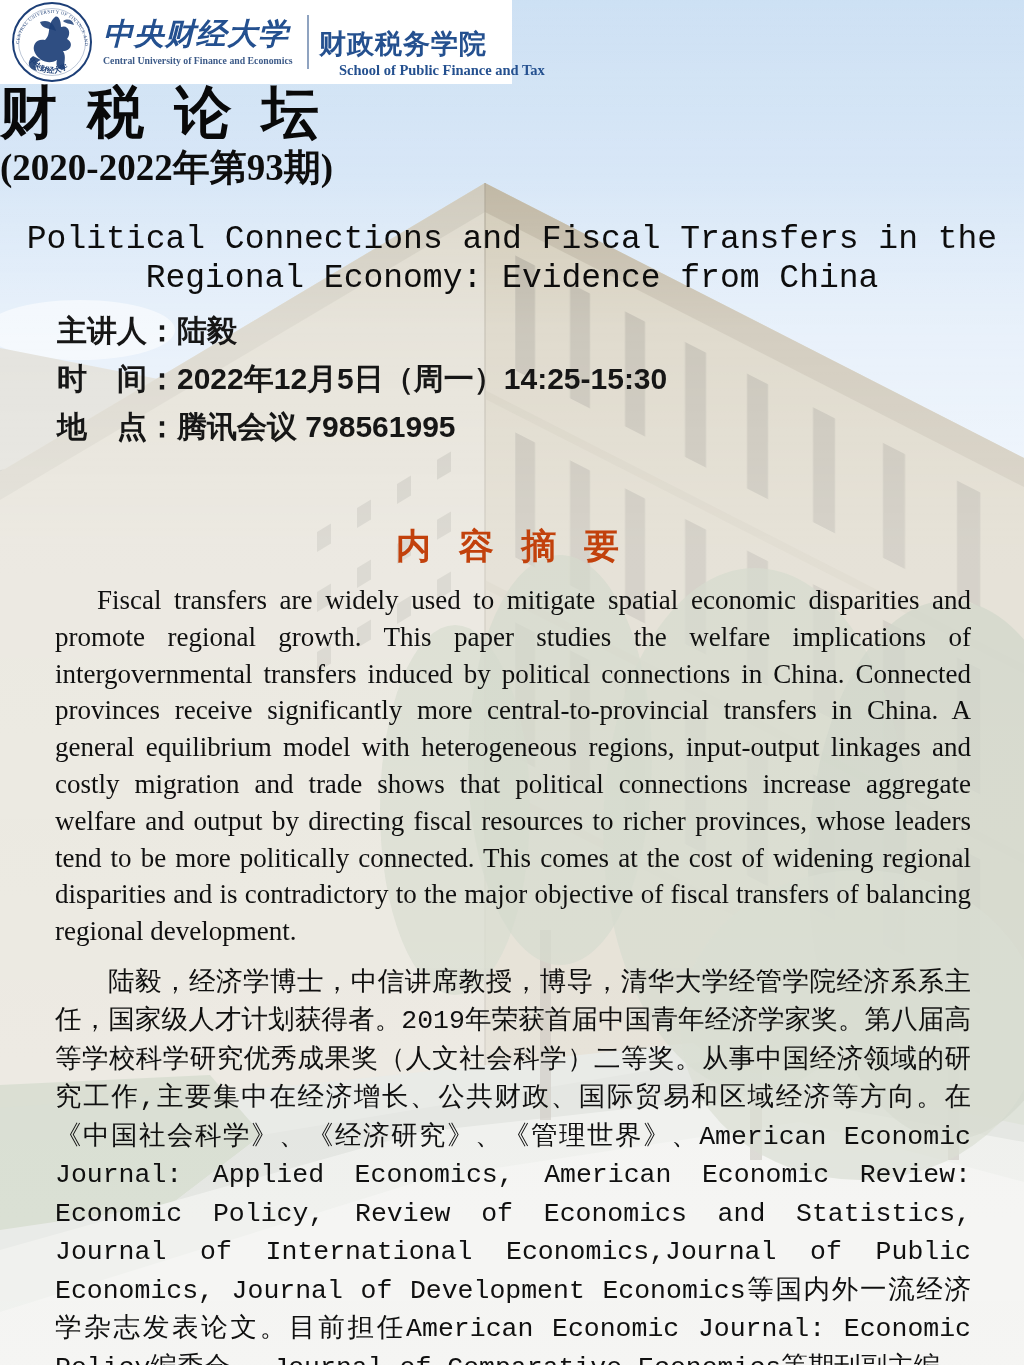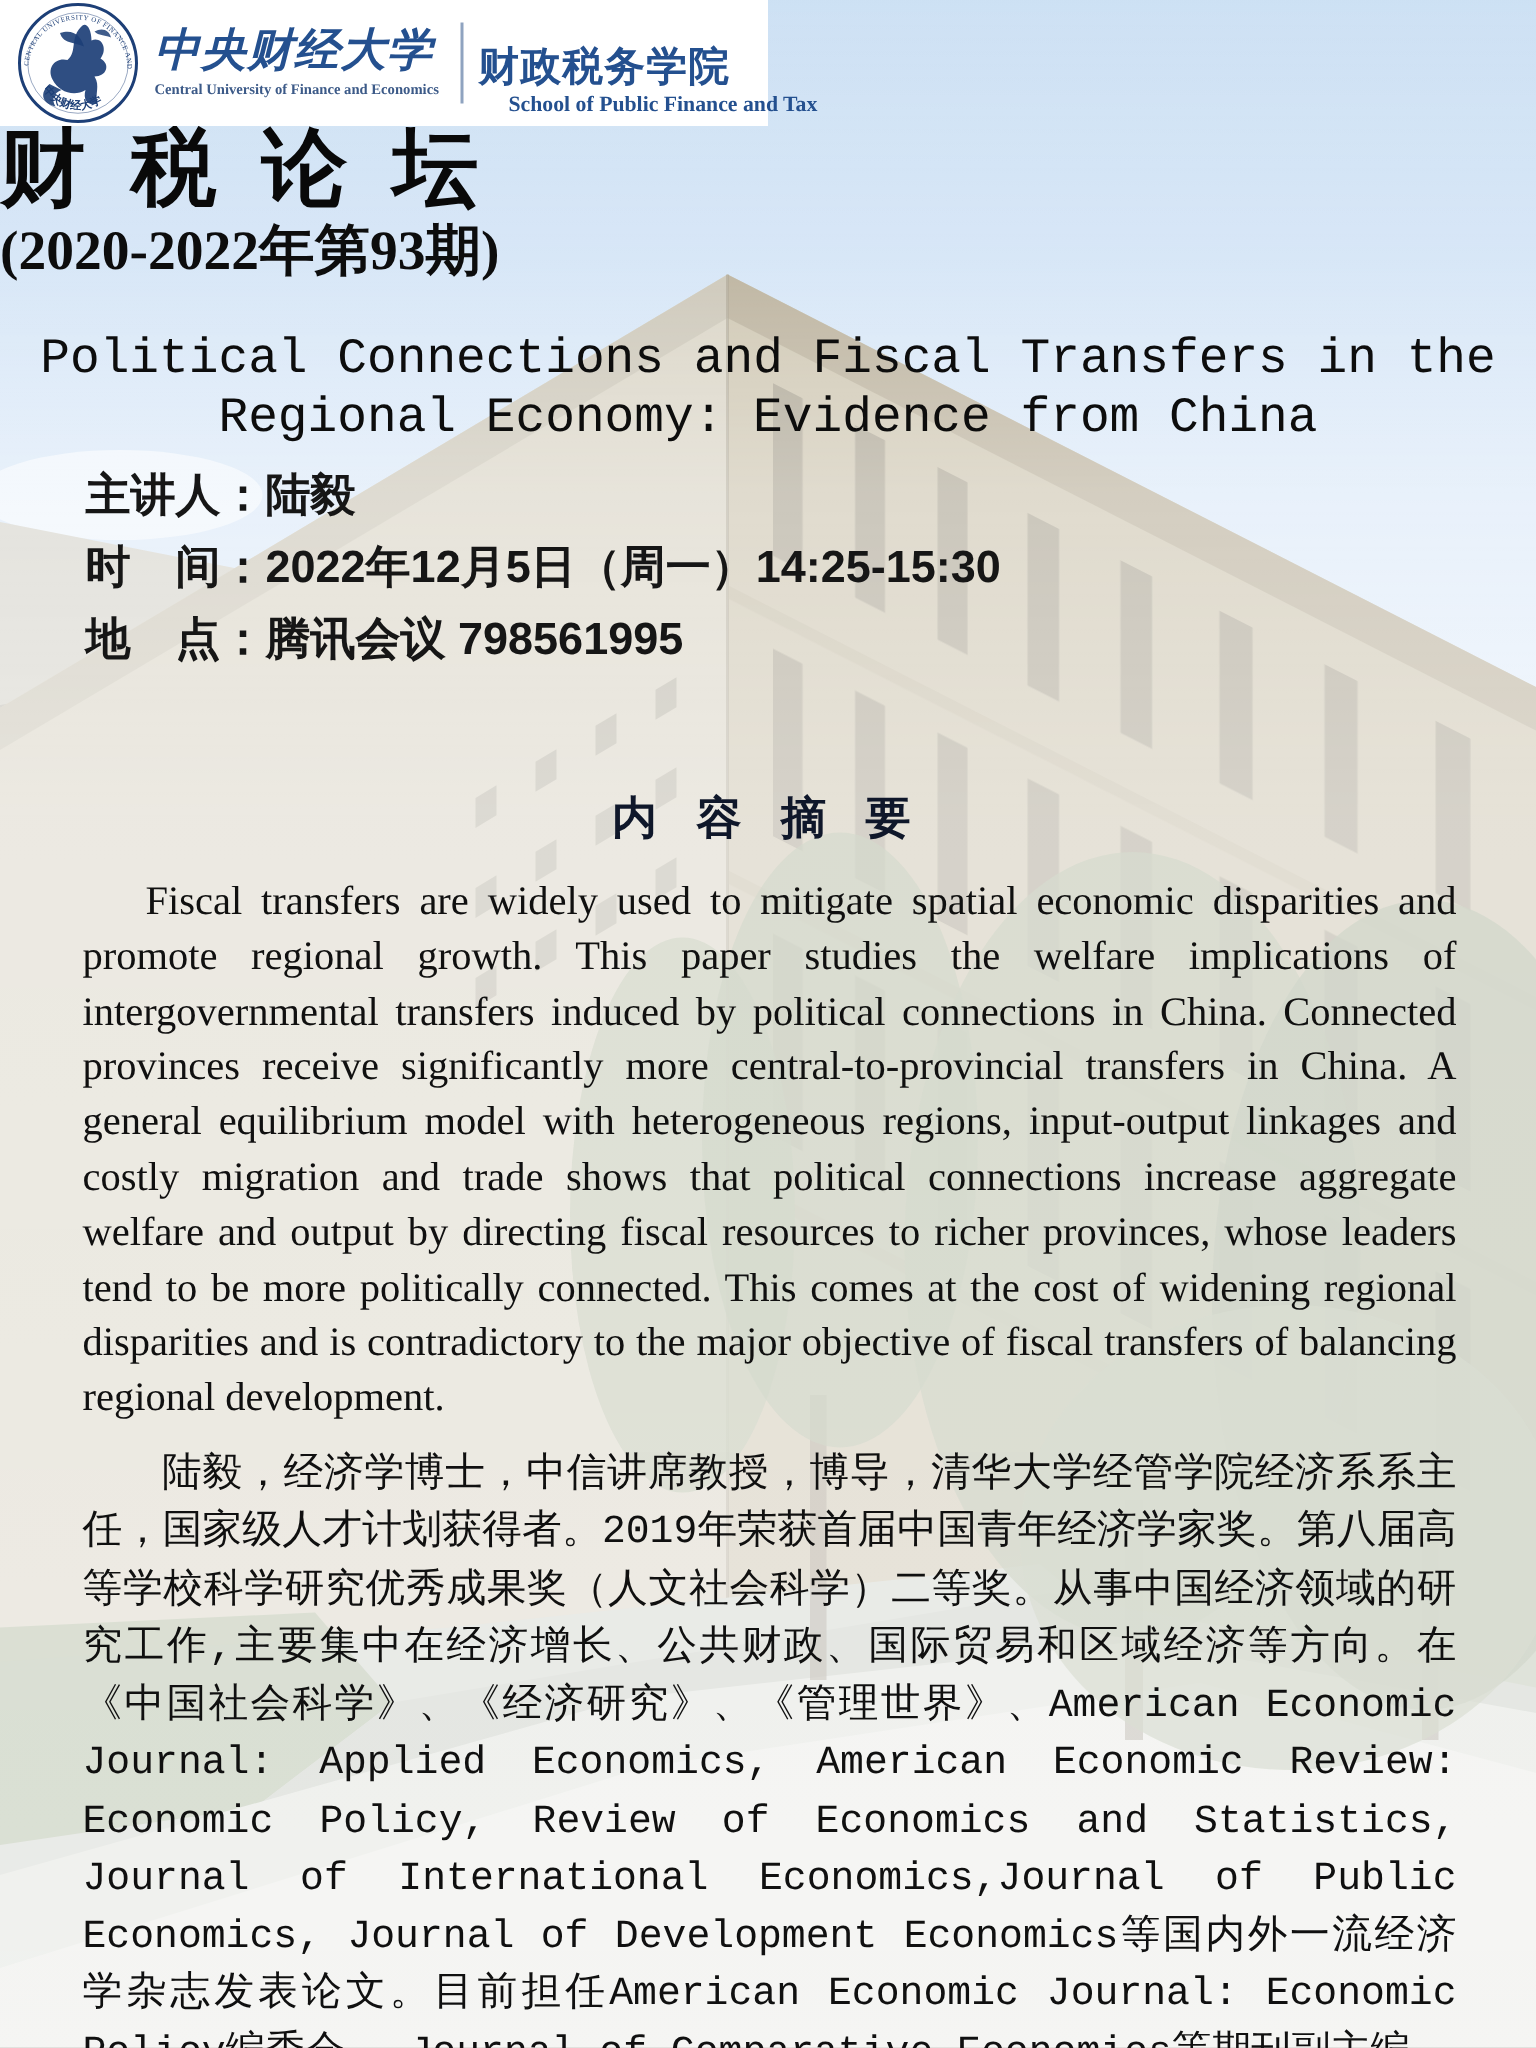--- a/index.html
+++ b/index.html
@@ -57,22 +57,22 @@
   }
 
   
   .details{position:absolute;left:57px;top:287px;z-index:4;margin-top:20px;}
   .detail-row{font-size:30px;line-height:48px;font-weight:600;white-space:nowrap;color:#161616;}
   .detail-row .dv{font-weight:600;}
 
   
   .abs-heading{
     position:absolute;top:524px;left:0;width:100%;text-align:center;
-    font-weight:bold;font-size:30px;line-height:44px;letter-spacing:9px;
-    color:#0f172a;z-index:4;white-space:nowrap;
+    font-weight:bold;font-size:35px;line-height:44px;letter-spacing:9px;
+    color:#c2410c;z-index:4;white-space:nowrap;
   }
   .content{position:absolute;top:582px;left:55px;width:916px;z-index:4;}
   .abs-body{
     margin:0;font-family:var(--serif);font-size:27px;line-height:36.8px;
     text-align:justify;text-indent:42px;color:#101010;
   }
   .bio{
     margin:14px 0 0 0;font-family:var(--mono);font-size:26.5px;line-height:38.5px;
     text-align:justify;text-indent:2em;color:#101010;
   }

